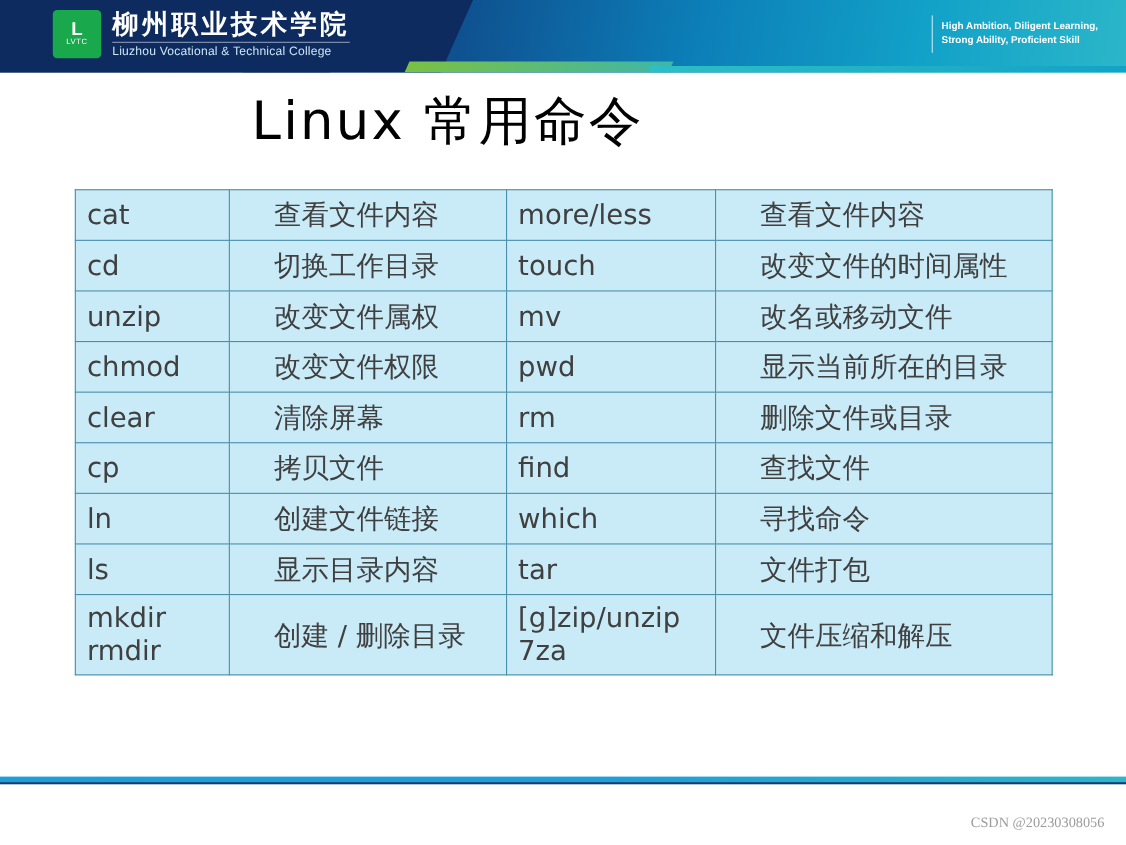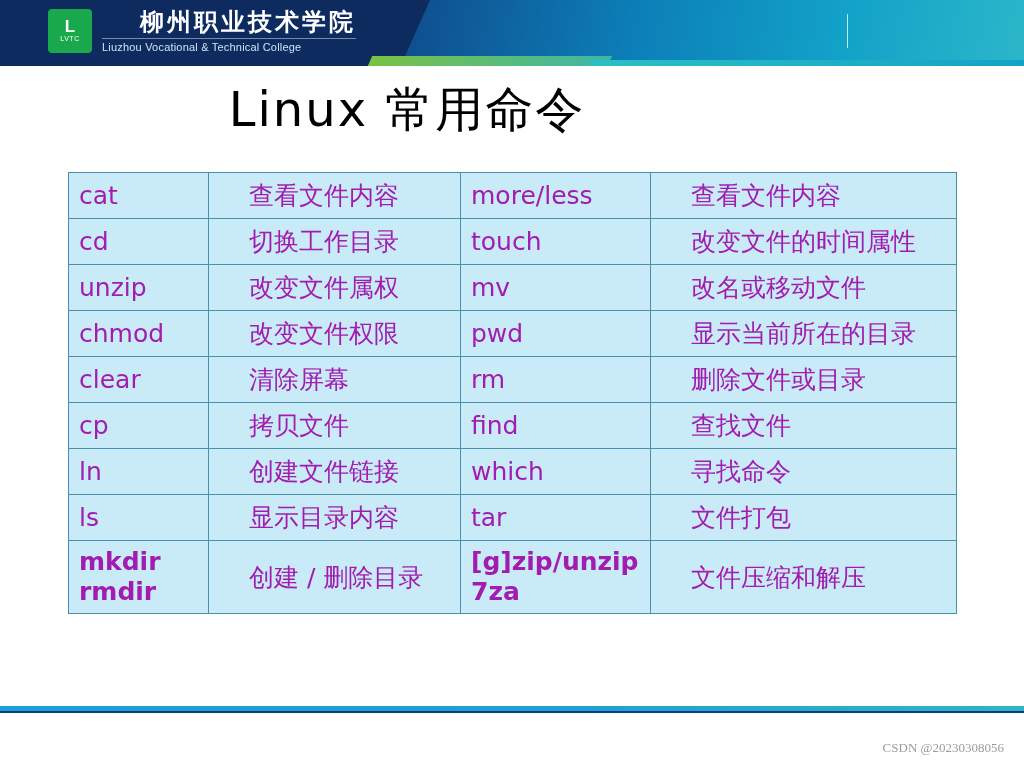--- a/index.html
+++ b/index.html
@@ -90,21 +90,20 @@
     letter-spacing: 0.5px;
     line-height: 9px;
   }
   .logo-cn {
     color: #ffffff;
     font-family: "DejaVu Serif", serif;
     font-size: 24px;
     font-weight: bold;
     letter-spacing: 3px;
     line-height: 26px;
-    margin-left: 38px;
   }
   .logo-en {
     color: #cfe4f5;
     font-size: 11px;
     letter-spacing: 0.2px;
     margin-top: 3px;
     border-top: 1px solid rgba(255,255,255,.45);
     padding-top: 2px;
   }
 
@@ -157,38 +156,38 @@
     top: 172px;
     width: 888px;
     border-collapse: collapse;
     background: #c9eaf7;
     table-layout: fixed;
   }
   .cmd-table td {
     border: 1px solid #4a90ab;
     padding: 6px 10px;
     font-family: "DejaVu Sans", sans-serif;
-    color: #a21caf;
+    color: #404040;
     vertical-align: middle;
     height: 42px;
     box-sizing: border-box;
   }
   .cmd-table td.cmd {
     font-size: 25px;
   }
   .cmd-table td.desc {
     font-size: 25px;
     padding-left: 40px;
   }
   .col-a { width: 140px; }
   .col-b { width: 252px; }
   .col-c { width: 190px; }
   .col-d { width: 306px; }
   .cmd-table tr.tall td { height: 72px; }
-  .multi { line-height: 30px; font-weight: bold; }
+  .multi { line-height: 30px; }
 
   
   .footer-rule {
     position: absolute;
     left: 0;
     top: 706px;
     width: 1024px;
     height: 5px;
     background: linear-gradient(90deg, #19a0d8 0%, #1f9fd6 55%, #2bb6c9 100%);
   }
@@ -223,20 +222,24 @@
       <span class="glyph">L</span>
       <span class="sub">LVTC</span>
     </div>
     <div>
       <div class="logo-cn">柳州职业技术学院</div>
       <div class="logo-en">Liuzhou Vocational &amp; Technical College</div>
     </div>
   </div>
 
   <div class="motto-divider"></div>
+  <div class="motto-en">
+    <div>High Ambition, Diligent Learning,</div>
+    <div>Strong Ability, Proficient Skill</div>
+  </div>
 </div>
 
 <div class="slide-title">Linux 常用命令</div>
 
 <table class="cmd-table">
   <colgroup>
     <col class="col-a">
       <col class="col-b">
       <col class="col-c">
       <col class="col-d">

